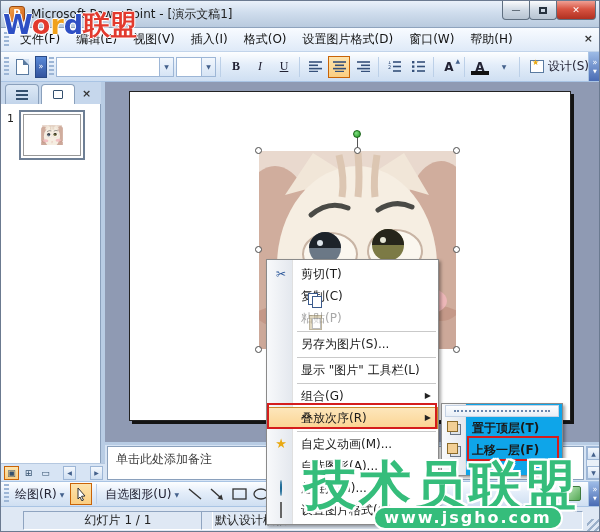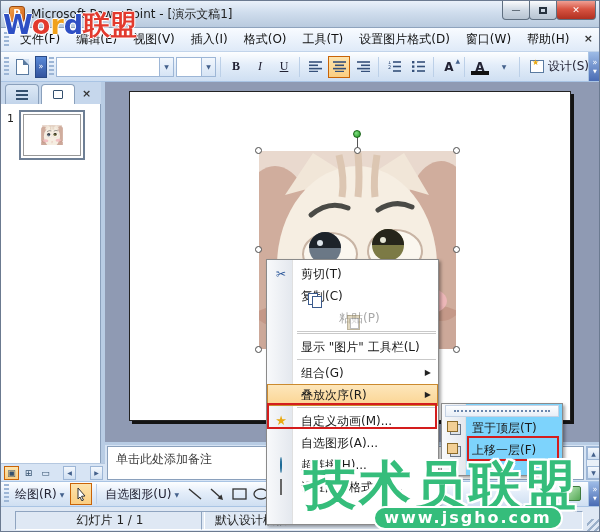--- a/index.html
+++ b/index.html
@@ -116,40 +116,40 @@
   .st-box{position:absolute;top:4px;height:19px;border:1px solid;border-color:#8fa4c0 #fff #fff #8fa4c0;
     font-size:12px;color:#222;line-height:17px;}
   .grip-corner{position:absolute;right:2px;bottom:2px;width:12px;height:12px;
     background:repeating-linear-gradient(135deg,transparent 0 3px,#9bb0ca 3px 5px);}
 
   
   .ctx{position:absolute;left:265px;top:258px;width:173px;height:266px;background:#fff;border:1px solid #8a8a8a;
     box-shadow:2px 2px 3px rgba(0,0,0,.35);z-index:50;padding-top:3px;}
   .ctx .strip{position:absolute;left:0;top:0;bottom:0;width:26px;background:linear-gradient(90deg,#f8f9fb,#e4e8ee);border-right:1px solid #e0e0e0;}
   .cm-item{position:relative;height:22px;line-height:22px;padding-left:34px;font-size:12px;color:#1a1a1a;white-space:nowrap;}
-  .cm-item.disabled{color:#a8a8a8;margin-left:38px;}
+  .cm-item.disabled{color:#a8a8a8;}
   .cm-item.hl{background:linear-gradient(180deg,#fde7bd,#fbd491);outline:1px solid #cb8a2e;outline-offset:-1px;}
   .cm-sep{height:1px;background:#c9c9c9;margin:1.5px 2px 1.5px 30px;}
   .cm-arrow{position:absolute;right:7px;top:0;font-size:8px;color:#222;}
   .cm-ic{position:absolute;left:6px;top:3px;width:16px;height:16px;font-size:12px;line-height:16px;text-align:center;}
   .ic-scissors{color:#2b579a;}
   .ic-copy{position:relative;}
   .ic-copy:before,.ic-copy:after{content:"";position:absolute;width:8px;height:10px;background:#fff;border:1px solid #3a5a8c;}
   .ic-copy:before{left:1px;top:1px;}
   .ic-copy:after{left:5px;top:4px;}
   .ic-paste{position:relative;opacity:.55;}
   .ic-paste:before{content:"";position:absolute;left:2px;top:1px;width:11px;height:13px;background:#c9b98f;border:1px solid #8a7a50;}
   .ic-paste:after{content:"";position:absolute;left:5px;top:4px;width:7px;height:9px;background:#fff;border:1px solid #888;}
   .ic-anim{color:#e9a912;font-size:13px;}
   .ic-fmtpic{width:11px;height:11px;margin:2px auto;background:linear-gradient(135deg,#7fb2e5 50%,#e58f8f 50%);border:1px solid #666;}
   .ic-link{width:11px;height:11px;margin:2px auto;border-radius:50%;background:radial-gradient(circle at 35% 35%,#9fd6ef,#2e86b8);border:1px solid #1d6a96;}
 
   
-  .submenu{position:absolute;left:440px;top:402px;width:122px;height:73px;background:#7dd3fc;border:1px solid #8a8a8a;
-    box-shadow:2px 2px 3px rgba(0,0,0,.35);z-index:51;}
+  .submenu{position:absolute;left:440px;top:402px;width:122px;height:73px;background:#0ea5e9;border:1px solid #8a8a8a;
+    box-shadow:2px 2px 3px rgba(0,0,0,.35);z-index:51;font-weight:bold;}
   .submenu .strip{position:absolute;left:0;top:0;bottom:0;width:24px;background:linear-gradient(90deg,#f8f9fb,#e4e8ee);border-right:1px solid #e0e0e0;}
   .tearoff{position:relative;height:12px;margin:1px 3px 0 3px;background:linear-gradient(180deg,#fdfeff,#e8eef7);
     border:1px solid #c5d2e4;}
   .tearoff i{position:absolute;left:8px;right:8px;top:4px;border-top:2px dotted #6b86ad;}
   .sm-item{position:relative;height:22px;line-height:22px;padding-left:30px;font-size:12px;color:#1a1a1a;white-space:nowrap;}
   .sm-item.hl{background:linear-gradient(180deg,#fde7bd,#fbd491);}
   .sm-ic{position:absolute;left:4px;top:3px;width:16px;height:16px;}
   .ic-front:before{content:"";position:absolute;right:1px;bottom:1px;width:9px;height:9px;background:#dfe3e8;border:1px solid #6a7686;}
   .ic-front:after{content:"";position:absolute;left:1px;top:1px;width:9px;height:9px;background:#f2cf95;border:1px solid #8a6a2a;}
   .ic-back:before{content:"";position:absolute;left:1px;top:1px;width:9px;height:9px;background:#dfe3e8;border:1px solid #6a7686;}
@@ -187,21 +187,20 @@
     </div>
   </div>
 
   <div class="menubar">
     <div class="menu-grip"></div>
     <div class="menu-item">文件(F)</div>
     <div class="menu-item">编辑(E)</div>
     <div class="menu-item">视图(V)</div>
     <div class="menu-item">插入(I)</div>
     <div class="menu-item">格式(O)</div>
-    <div class="menu-item">工具(T)</div>
     <div class="menu-item">设置图片格式(D)</div>
     <div class="menu-item">窗口(W)</div>
     <div class="menu-item">帮助(H)</div>
     <div class="menubar-close">×</div>
   </div>
 
   <div class="toolbar">
     <div class="grip"></div>
     <div class="tbtn">
         <span class="newdoc"></span>
@@ -429,40 +428,43 @@
         </svg>
     </div>
     <div class="green-swatch"></div>
     <div class="ovf-strip2">
       <span>»</span>
       <span style="font-size:5px">▼</span>
     </div>
   </div>
 
   <div class="statusbar">
-    <div class="st-box" style="left:14px;width:190px;text-align:center">幻灯片 1 / 1</div>
+    <div class="st-box" style="left:22px;width:190px;text-align:center">幻灯片 1 / 1</div>
     <div class="st-box" style="left:200px;width:382px;padding-left:13px">默认设计模板</div>
     <div class="grip-corner"></div>
   </div>
 
   <div class="ctx">
     <div class="strip"></div>
     <div class="cm-item">
       <span class="cm-ic ic-scissors">✂</span>
       <span>剪切(T)</span>
     </div>
     <div class="cm-item">
       <span class="cm-ic ic-copy"></span>
       <span>复制(C)</span>
     </div>
     <div class="cm-item disabled">
       <span class="cm-ic ic-paste"></span>
       <span>粘贴(P)</span>
     </div>
     <div class="cm-sep"></div>
+    <div class="cm-item">
+      <span>另存为图片(S)...</span>
+    </div>
     <div class="cm-sep"></div>
     <div class="cm-item">
       <span>显示 "图片" 工具栏(L)</span>
     </div>
     <div class="cm-sep"></div>
     <div class="cm-item">
       <span>组合(G)</span>
       <span class="cm-arrow">▶</span>
     </div>
     <div class="cm-item hl">

